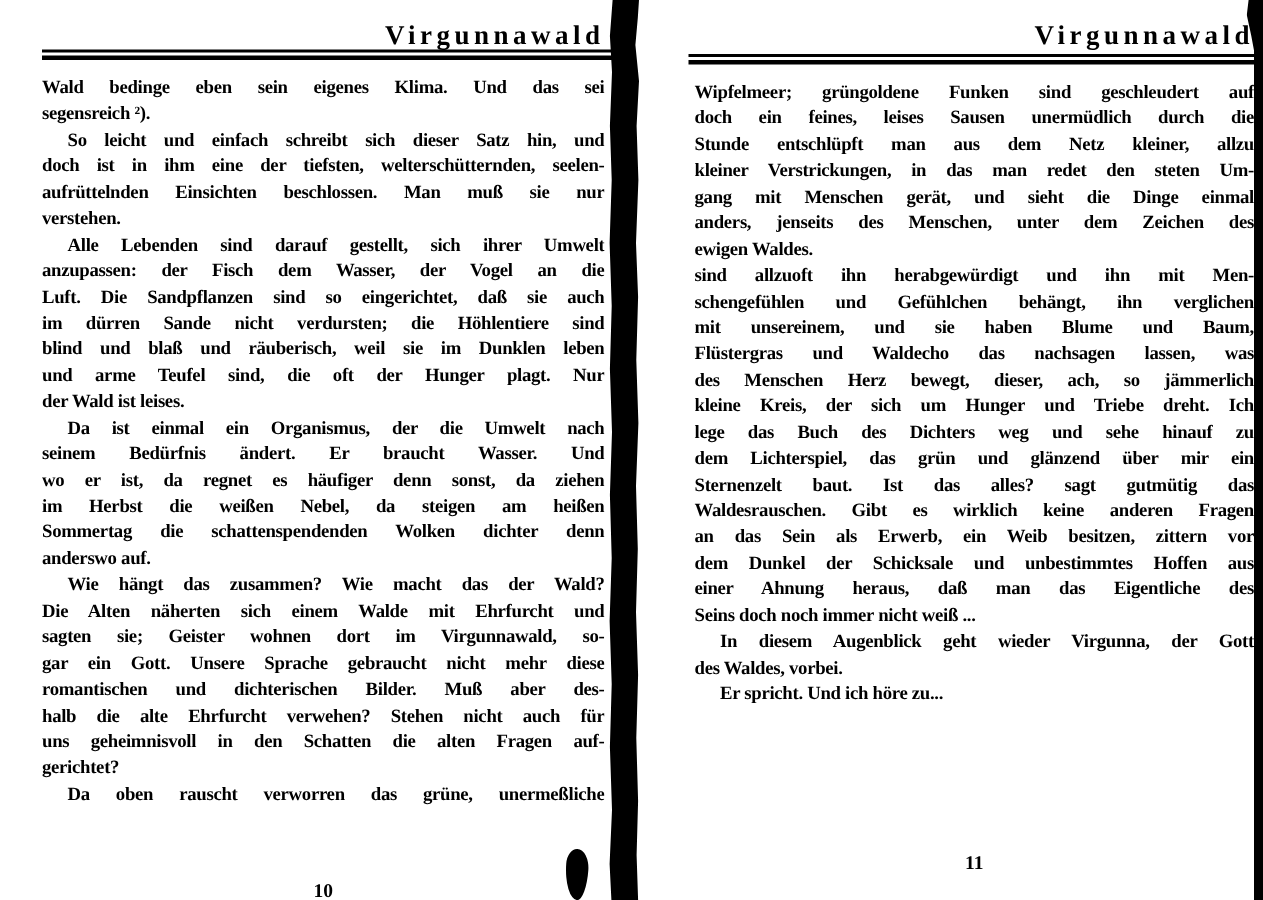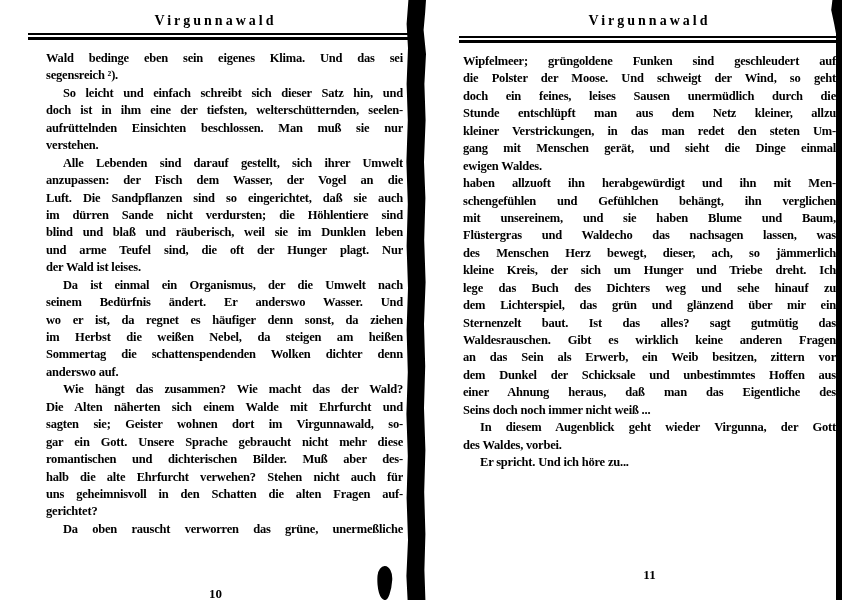--- a/index.html
+++ b/index.html
@@ -10,36 +10,36 @@
     position: relative;
     font-family: "Liberation Serif", serif;
     color: #000000;
   }
   .page { position: absolute; top: 0; height: 600px; }
   .page-left  { left: 28px;  width: 375px; }
   .page-right { left: 463px; width: 373px; }
 
   .page-header {
     position: absolute; top: 13px; left: 0; right: 0;
-    text-align: center;
-    font-weight: bold; font-size: 14px; letter-spacing: 3px;
+    text-align: right;
+    font-weight: bold; font-size: 18px; letter-spacing: 3px;
   }
   .header-rule {
     position: absolute; left: 0; right: 0;
     height: 2px;
     border-top: 2px solid #000;
     border-bottom: 3px solid #000;
   }
   .page-left  .header-rule { top: 33px; right: -6px; }
   .page-right .header-rule { top: 36px; left: -4px; }
 
   .page-body {
     position: absolute; left: 0; right: 0;
   }
-  .page-left  .page-body { top: 50px; margin-left: 18px; }
+  .page-left  .page-body { top: 50px; }
   .page-right .page-body { top: 53px; }
 
   .line {
     height: 17.45px; line-height: 17.45px;
     overflow: hidden;
     font-weight: bold; font-size: 12.5px;
     letter-spacing: -0.2px;
     text-align: justify; text-align-last: justify;
     white-space: normal;
   }
@@ -97,21 +97,21 @@
       <div class="line">aufrüttelnden Einsichten beschlossen. Man muß sie nur</div>
       <div class="line end">verstehen.</div>
       <div class="line indent">Alle Lebenden sind darauf gestellt, sich ihrer Umwelt</div>
       <div class="line">anzupassen: der Fisch dem Wasser, der Vogel an die</div>
       <div class="line">Luft. Die Sandpflanzen sind so eingerichtet, daß sie auch</div>
       <div class="line">im dürren Sande nicht verdursten; die Höhlentiere sind</div>
       <div class="line">blind und blaß und räuberisch, weil sie im Dunklen leben</div>
       <div class="line">und arme Teufel sind, die oft der Hunger plagt. Nur</div>
       <div class="line end">der Wald ist leises.</div>
       <div class="line indent">Da ist einmal ein Organismus, der die Umwelt nach</div>
-      <div class="line">seinem Bedürfnis ändert. Er anderswo Wasser. Und</div>
+      <div class="line">seinem Bedürfnis ändert. Er braucht Wasser. Und</div>
       <div class="line">wo er ist, da regnet es häufiger denn sonst, da ziehen</div>
       <div class="line">im Herbst die weißen Nebel, da steigen am heißen</div>
       <div class="line">Sommertag die schattenspendenden Wolken dichter denn</div>
       <div class="line end">anderswo auf.</div>
       <div class="line indent">Wie hängt das zusammen? Wie macht das der Wald?</div>
       <div class="line">Die Alten näherten sich einem Walde mit Ehrfurcht und</div>
       <div class="line">sagten sie; Geister wohnen dort im Virgunnawald, so-</div>
       <div class="line">gar ein Gott. Unsere Sprache gebraucht nicht mehr diese</div>
       <div class="line">romantischen und dichterischen Bilder. Muß aber des-</div>
       <div class="line">halb die alte Ehrfurcht verwehen? Stehen nicht auch für</div>
@@ -120,27 +120,27 @@
       <div class="line indent">Da oben rauscht verworren das grüne, unermeßliche</div>
     </div>
   <div class="page-number">10</div>
 </div>
 
 <div class="page page-right">
   <div class="page-header">Virgunnawald</div>
   <div class="header-rule"></div>
   <div class="page-body">
       <div class="line">Wipfelmeer; grüngoldene Funken sind geschleudert auf</div>
-      <div class="line">die Polster der Moose. Und schweigt der Wind, so geht</div>
       <div class="line">doch ein feines, leises Sausen unermüdlich durch die</div>
       <div class="line">Stunde entschlüpft man aus dem Netz kleiner, allzu</div>
       <div class="line">kleiner Verstrickungen, in das man redet den steten Um-</div>
       <div class="line">gang mit Menschen gerät, und sieht die Dinge einmal</div>
+      <div class="line">anders, jenseits des Menschen, unter dem Zeichen des</div>
       <div class="line end">ewigen Waldes.</div>
-      <div class="line">haben allzuoft ihn herabgewürdigt und ihn mit Men-</div>
+      <div class="line">sind allzuoft ihn herabgewürdigt und ihn mit Men-</div>
       <div class="line">schengefühlen und Gefühlchen behängt, ihn verglichen</div>
       <div class="line">mit unsereinem, und sie haben Blume und Baum,</div>
       <div class="line">Flüstergras und Waldecho das nachsagen lassen, was</div>
       <div class="line">des Menschen Herz bewegt, dieser, ach, so jämmerlich</div>
       <div class="line">kleine Kreis, der sich um Hunger und Triebe dreht. Ich</div>
       <div class="line">lege das Buch des Dichters weg und sehe hinauf zu</div>
       <div class="line">dem Lichterspiel, das grün und glänzend über mir ein</div>
       <div class="line">Sternenzelt baut. Ist das alles? sagt gutmütig das</div>
       <div class="line">Waldesrauschen. Gibt es wirklich keine anderen Fragen</div>
       <div class="line">an das Sein als Erwerb, ein Weib besitzen, zittern vor</div>

